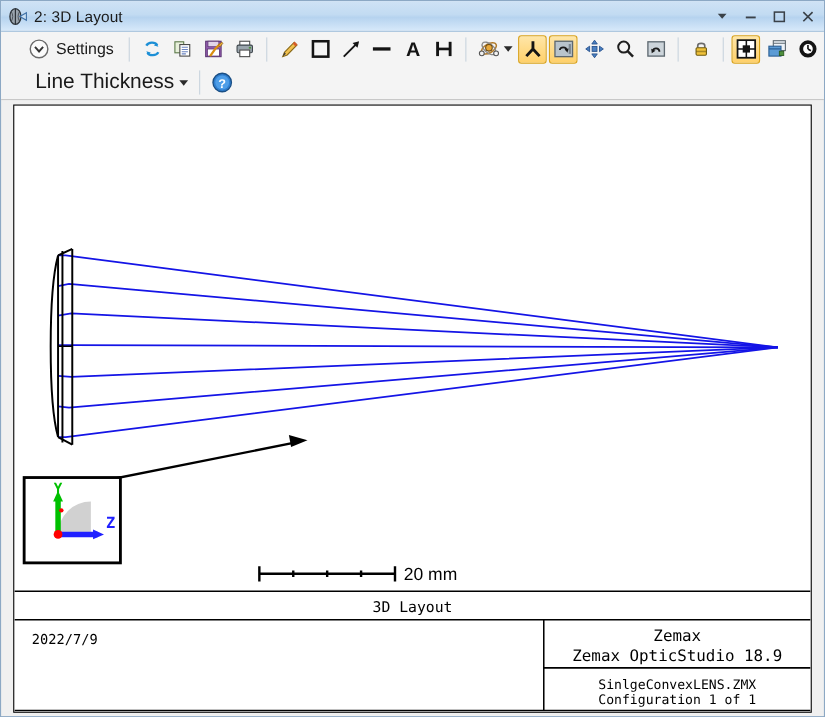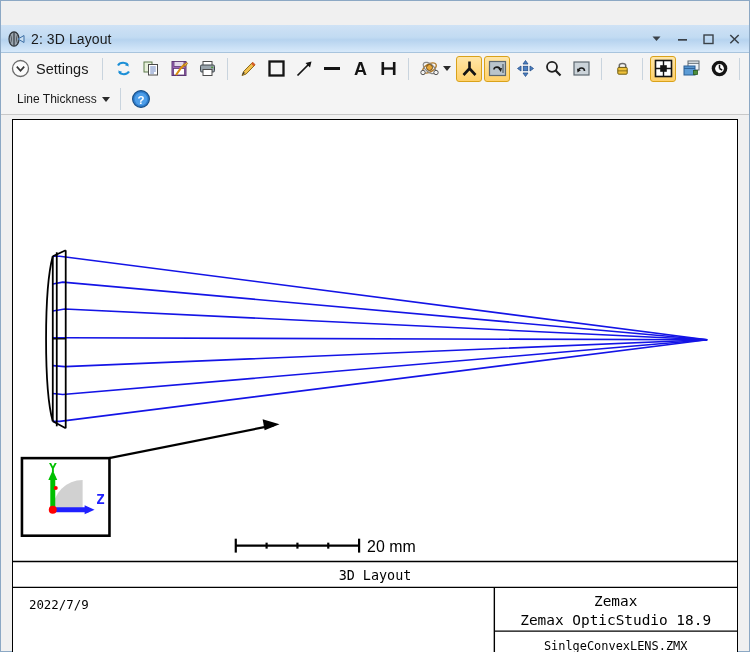--- a/index.html
+++ b/index.html
@@ -18,21 +18,20 @@
   }
 
   
   .titlebar {
     height: 28px; flex: 0 0 28px;
     background: linear-gradient(to bottom, #cfe2f5 0%, #c2dbf2 45%, #b6d3ef 55%, #d7e9fa 100%);
     display: flex; align-items: center;
     padding: 0 2px 0 5px;
     border-bottom: 1px solid #a8c4dd;
     position: relative;
-    margin-top: 24px;
   }
   .title-icon { width: 20px; height: 20px; flex: 0 0 20px; position: relative; margin-right: 5px; }
   .title-text {
     font-size: 14px; color: #1b1b1b;
     letter-spacing: .1px; white-space: nowrap;
   }
   .title-ctrls { margin-left: auto; display: flex; align-items: center; }
   .tbtn {
     width: 26px; height: 22px;
     display: flex; align-items: center; justify-content: center;
@@ -42,30 +41,30 @@
   .tbtn svg { display: block; }
 
   
   .toolbars {
     background: #f4f4f4;
     border-bottom: 1px solid #c8c8c8;
     padding: 0;
   }
   .trow {
     height: 31px; display: flex; align-items: center;
-    padding-left: 8px; gap: 0;
+    padding-left: 23px; gap: 0;
   }
   .trow.row2 { height: 30px; }
   .settings-btn {
     display: flex; align-items: center; gap: 6px;
     padding: 2px 8px 2px 2px; cursor: default;
   }
   .settings-label { font-size: 14.5px; color: #1a1a1a; }
   .lt-btn { display: flex; align-items: center; gap: 5px; padding: 2px 4px 2px 8px; cursor: default; }
-  .lt-label { font-size: 12px; color: #1a1a1a; }
+  .lt-label { font-size: 19px; color: #1a1a1a; }
   .caret-sm {
     width: 0; height: 0;
     border-left: 4px solid transparent; border-right: 4px solid transparent;
     border-top: 5px solid #2a2a2a;
   }
   .sep { width: 1px; height: 22px; background: #c9d4de; margin: 0 6px; flex: 0 0 1px; }
   .ticon {
     width: 26px; height: 26px; flex: 0 0 26px;
     display: flex; align-items: center; justify-content: center;
     position: relative; cursor: default;

